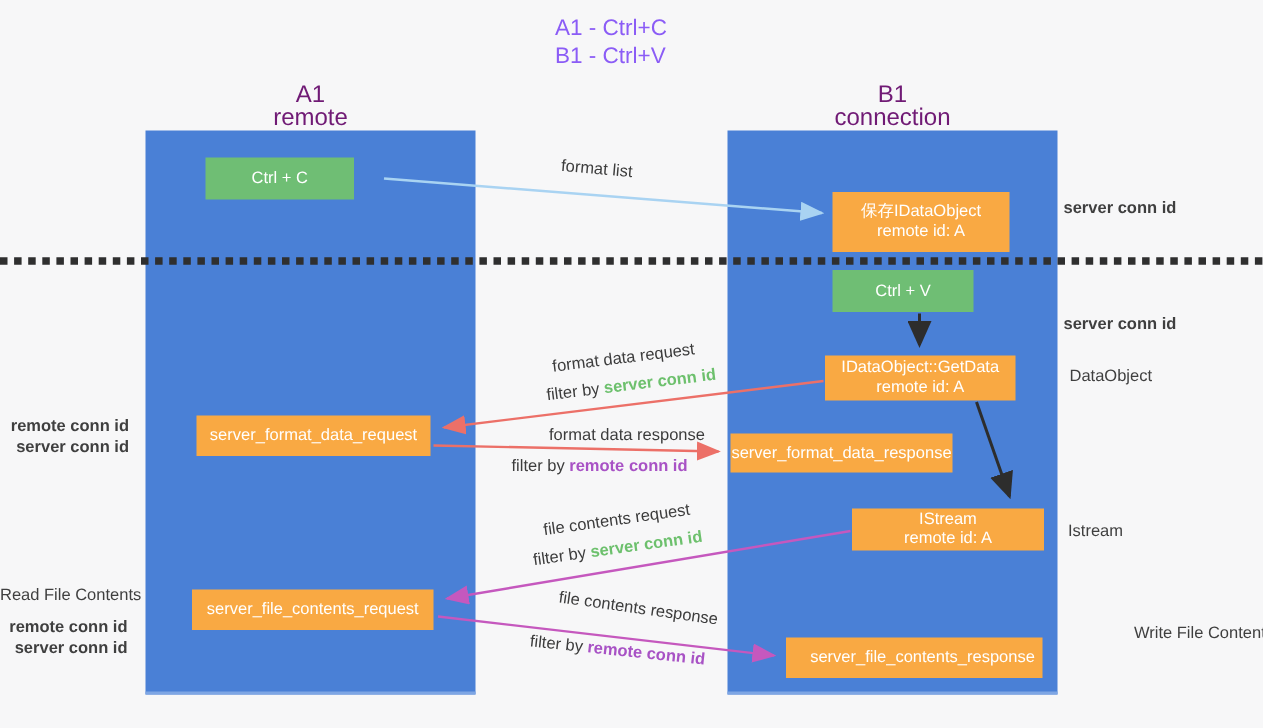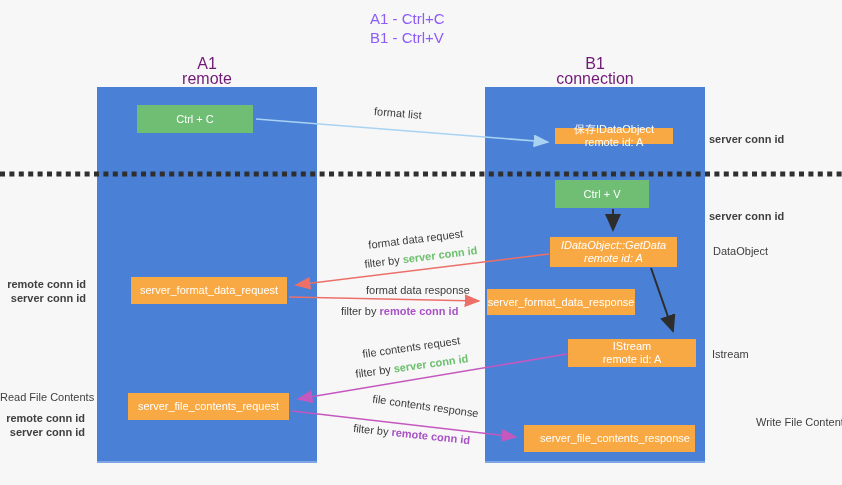--- a/index.html
+++ b/index.html
@@ -35,24 +35,24 @@
   .box {
     position:absolute;
     display:flex; flex-direction:column;
     align-items:center; justify-content:center;
     color:#ffffff; font-size:11px; line-height:13px;
     text-align:center; z-index:4;
   }
   .box.green  { background:var(--box-green); }
   .box.orange { background:var(--box-orange); }
 
-  #box-ctrl-c          { left:137px; top:105px; width:116px; height:28px; }
-  #box-save-dobj       { left:555px; top:128px; width:118px; height:16px; }
+  #box-ctrl-c          { left:137px; top:105px; width:99px; height:28px; }
+  #box-save-dobj       { left:555px; top:128px; width:118px; height:40px; }
   #box-ctrl-v          { left:555px; top:180px; width:94px; height:28px; }
-  #box-getdata         { left:550px; top:237px; width:127px; height:30px;font-style:italic; }
+  #box-getdata         { left:550px; top:237px; width:127px; height:30px; }
   #box-format-request  { left:131px; top:277px; width:156px; height:27px; }
   #box-format-response { left:487px; top:289px; width:148px; height:26px; }
   #box-istream         { left:568px; top:339px; width:128px; height:28px; }
   #box-file-request    { left:128px; top:393px; width:161px; height:27px; }
   #box-file-response   { left:524px; top:425px; width:160px; height:27px;padding-left:11px; }
 
   svg.arrows {
     position:absolute; left:0; top:0; width:842px; height:485px;
     z-index:5; pointer-events:none;
   }

